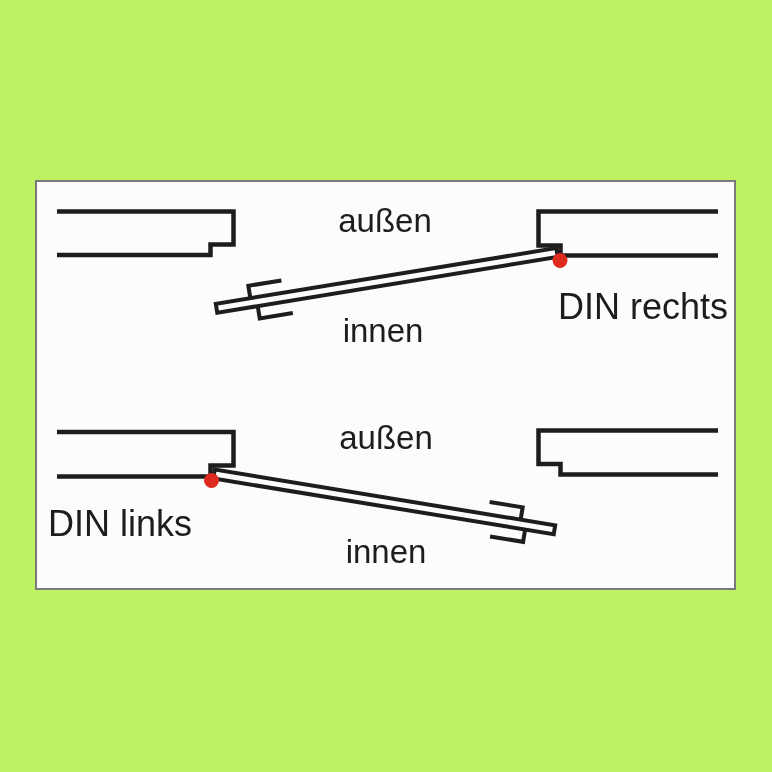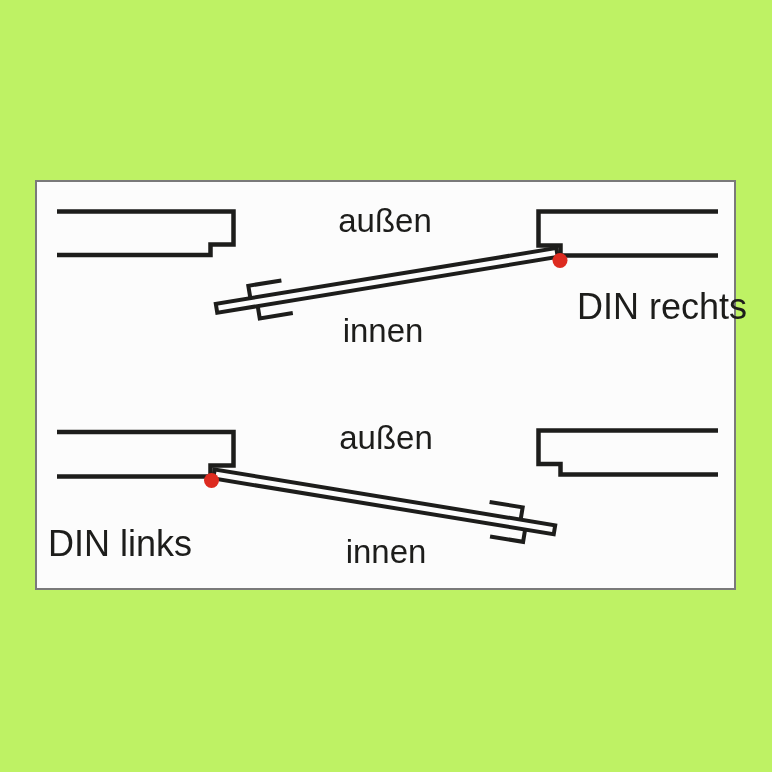--- a/index.html
+++ b/index.html
@@ -67,19 +67,19 @@
       <path d="M 524 469.5 L 524 457 L 490.5 457" fill="none" stroke-width="4" stroke="#1d1d1b"></path>
       <path d="M 530 478.5 L 530 491 L 496.5 491" fill="none" stroke-width="4" stroke="#1d1d1b"></path>
     </g>
 
     <circle cx="560" cy="260.5" r="7.5" fill="#dd2b20"></circle>
     <circle cx="211.5" cy="480.5" r="7.5" fill="#dd2b20"></circle>
   </svg>
 
   <div class="lbl lbl-sm" style="left:385px; top:220px;">außen</div>
   <div class="lbl lbl-sm" style="left:383px; top:330px;">innen</div>
-  <div class="lbl lbl-lg" style="left:643px; top:307px;margin-left:19px;">DIN rechts</div>
+  <div class="lbl lbl-lg" style="left:643px; top:307px;">DIN rechts</div>
 
   <div class="lbl lbl-sm" style="left:386px; top:437px;">außen</div>
   <div class="lbl lbl-sm" style="left:386px; top:551px;">innen</div>
-  <div class="lbl lbl-lg" style="left:120px; top:524px;margin-top:20px;">DIN links</div>
+  <div class="lbl lbl-lg" style="left:120px; top:524px;">DIN links</div>
 
 </div>
 
 </body></html>

